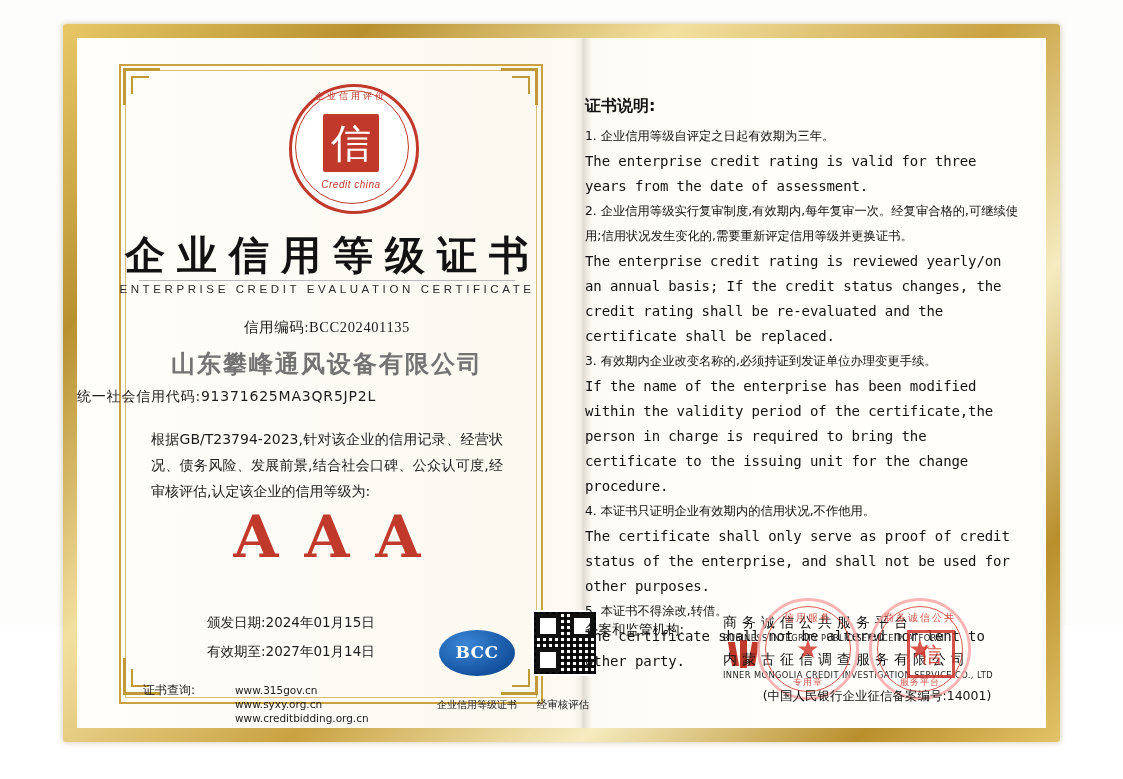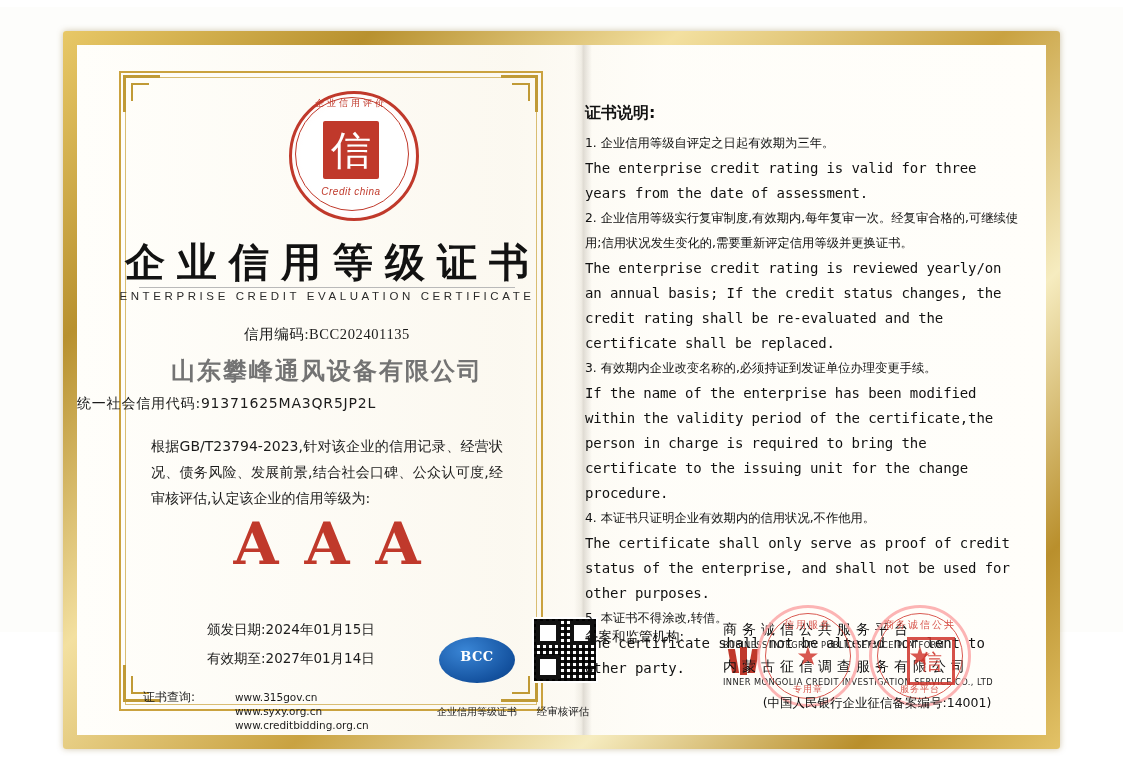--- a/index.html
+++ b/index.html
@@ -6,21 +6,20 @@
   body{
     width:1123px;height:779px;
     background:#ffffff;
     font-family:"Liberation Sans", sans-serif;
     overflow:hidden;
   }
   .cert-wrap{
     position:relative;
     width:1123px;height:625px;
     background:#fdfdfb;
-    margin-top:7px;
   }
   
   .gold-outer{
     position:absolute;left:63px;top:24px;width:997px;height:718px;
     background:linear-gradient(135deg,#e8c867 0%,#b8912f 18%,#f3e0a0 36%,#c9a241 55%,#f6ecc0 72%,#b98f2c 88%,#e3c368 100%);
     border-radius:3px;
     box-shadow:0 0 6px rgba(120,90,20,.35);
   }
   .gold-inner{
     position:absolute;left:14px;top:14px;right:14px;bottom:14px;
@@ -144,21 +143,21 @@
   .bcc-logo{
     position:absolute;left:362px;top:592px;width:76px;height:48px;
   }
   .bcc-ellipse{
     position:absolute;left:0;top:0;width:76px;height:46px;border-radius:50%;
     background:#1a5fb4;
     background:radial-gradient(ellipse at 35% 30%, #3a86d6 0%, #14529f 70%, #0e3f7d 100%);
   }
   .bcc-text{
     position:absolute;left:0;top:12px;width:76px;text-align:center;
-    color:#fff;font-size:13px;font-weight:bold;letter-spacing:.5px;
+    color:#fff;font-size:17px;font-weight:bold;letter-spacing:.5px;
     font-family:"DejaVu Serif", serif;
   }
   .bcc-caption{
     position:absolute;left:345px;top:660px;width:110px;text-align:center;
     font-size:10px;color:#222;
     font-family:"DejaVu Sans", sans-serif;
   }
   .qr{
     position:absolute;left:455px;top:572px;width:62px;height:62px;
     background:

